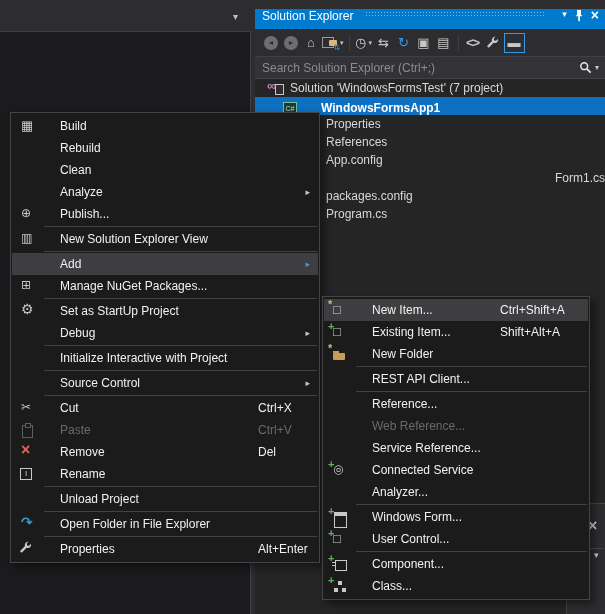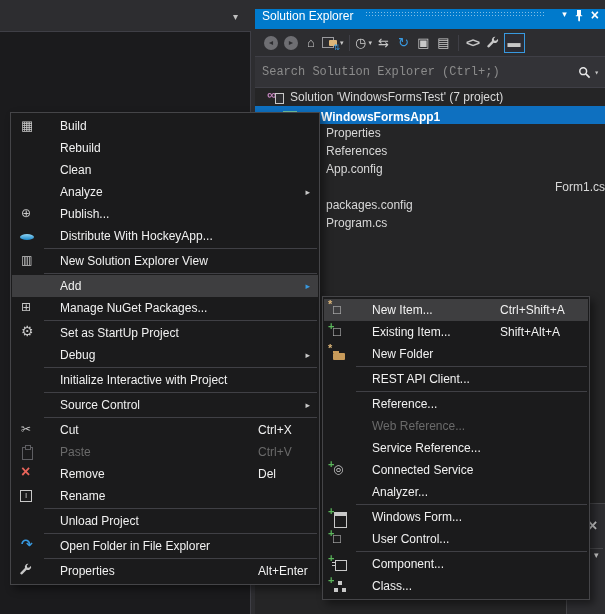--- a/index.html
+++ b/index.html
@@ -39,22 +39,22 @@
     display:flex;align-items:center;justify-content:center;font-size:7px;line-height:7px;}
   .tb-caret{font-size:7px;color:#C8C8C8;margin-left:2px;}
   .tb-sep{width:1px;height:16px;background:var(--border);margin:0 5px 0 3px;}
   .tb-active{border:1px solid var(--blue);background:#2D2D34;padding:0 3px;}
   .icon-syncfolder-tb{width:16px;height:13px;position:relative;}
   .icon-syncfolder-tb::before{content:"";position:absolute;left:0;top:1px;width:10px;height:9px;border:1px solid #9A9A9E;}
   .icon-syncfolder-tb::after{content:"";position:absolute;right:1px;top:4px;width:8px;height:6px;background:var(--orange);border-radius:1px;}
   .icon-syncfolder-tb .arr{position:absolute;right:-2px;bottom:-3px;font-size:8px;color:var(--blue);z-index:1;}
   .g-code{font-size:10px;font-weight:bold;letter-spacing:-1px;}
 
-  .se-search{height:32px;background:#333337;border-top:1px solid var(--border);border-bottom:1px solid var(--border);
-    display:flex;align-items:center;padding:0 6px 0 0;font-family:Liberation Mono, monospace;}
+  .se-search{height:23px;background:#333337;border-top:1px solid var(--border);border-bottom:1px solid var(--border);
+    display:flex;align-items:center;padding:0 6px 0 0;}
   .se-search input{flex:1;background:transparent;border:none;outline:none;color:#CFCFCF;
     font-family:inherit;font-size:12px;padding-left:7px;}
   .se-search input::placeholder{color:#8C8C8C;opacity:1;}
   .se-search .mag{display:inline-flex;align-items:center;}
   .se-search .caret{font-size:8px;color:#C8C8C8;margin-left:3px;}
 
   .se-tree{position:relative;}
   .tree-row{height:18px;display:flex;align-items:center;color:var(--treetext);white-space:nowrap;}
   .tree-row.selected{background:var(--selection);color:#fff;align-items:flex-end;}
   .tree-label.bold{font-weight:bold;}
@@ -243,24 +243,20 @@
       <div class="menu-item">
         <span class="mi-label">Analyze</span>
         <span class="mi-arrow">▸</span>
       </div>
       <div class="menu-item">
         <span class="mi-icon icon-publish">
           <i class="gl" style="color: rgb(200, 200, 200);">⊕</i>
         </span>
         <span class="mi-label">Publish...</span>
       </div>
-      <div class="menu-item">
-        <span class="mi-icon icon-hockeyapp"></span>
-        <span class="mi-label">Distribute With HockeyApp...</span>
-      </div>
       <div class="menu-sep"></div>
       <div class="menu-item">
         <span class="mi-icon icon-new-solution-explorer-view">
           <i class="gl" style="color: rgb(200, 200, 200);">▥</i>
         </span>
         <span class="mi-label">New Solution Explorer View</span>
       </div>
       <div class="menu-sep"></div>
       <div class="menu-item hl">
         <span class="mi-label">Add</span>

